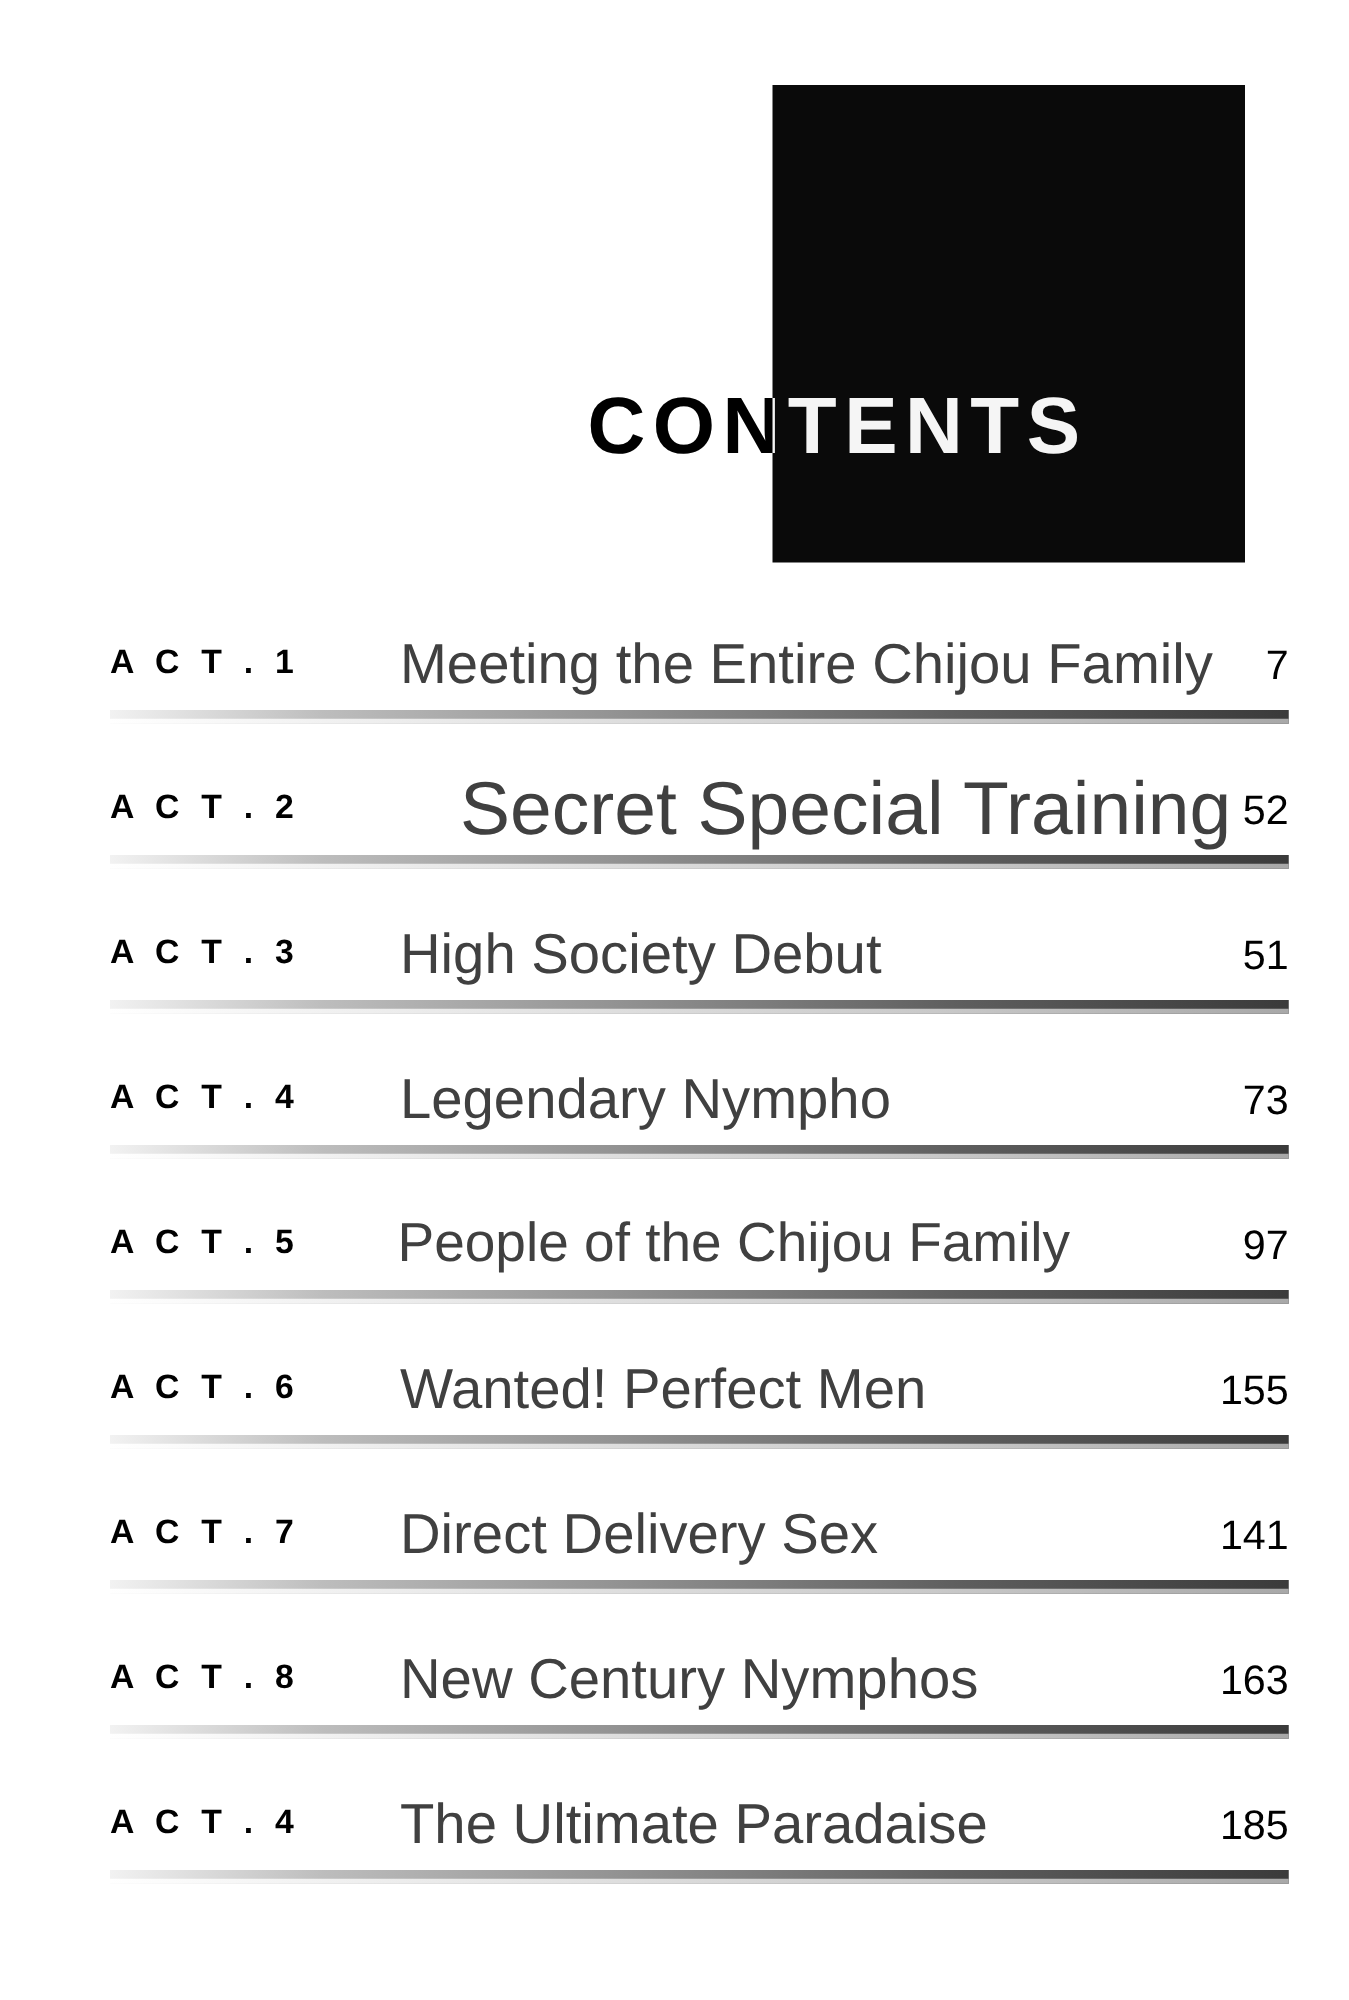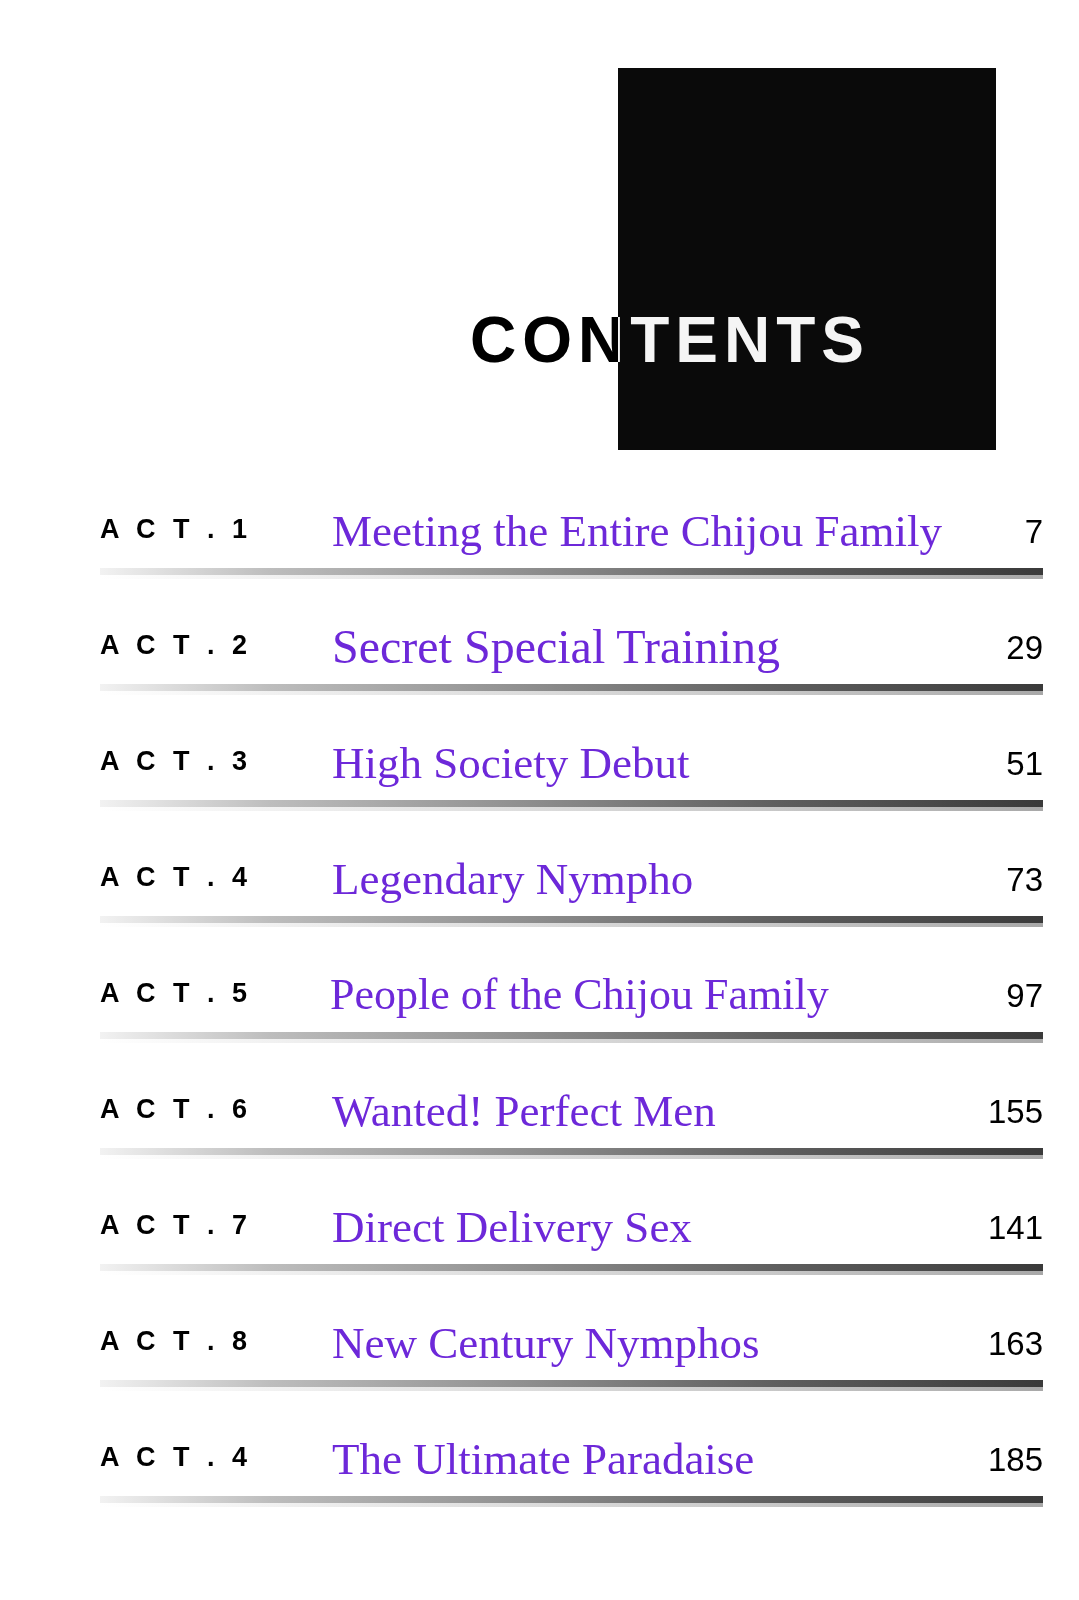--- a/index.html
+++ b/index.html
@@ -37,21 +37,21 @@
     letter-spacing: 6px;
     line-height: 80px;
     color: #ffffff;
     mix-blend-mode: difference;
     white-space: nowrap;
   }
 
   
   .toc {
     position: absolute;
-    left: 12px;
+    left: 0;
     top: 492px;
     width: 1053px;
   }
   .toc-row {
     position: relative;
     height: 116px;
   }
   .act-label {
     position: absolute;
     left: 88px;
@@ -61,24 +61,24 @@
     font-weight: bold;
     font-size: 27px;
     letter-spacing: 5px;
     color: #000000;
     white-space: nowrap;
   }
   .act-title {
     position: absolute;
     left: 320px;
     top: 4px;
-    font-family: Liberation Serif, serif;
+    font-family: Liberation Sans, sans-serif;
     font-size: 45px;
     line-height: 70px;
-    color: #6d28d9;
+    color: #404040;
     white-space: nowrap;
   }
   .act-page {
     position: absolute;
     right: 22px;
     top: 14px;
     width: 120px;
     text-align: right;
     font-family: "Liberation Sans", sans-serif;
     font-size: 33px;
@@ -98,42 +98,42 @@
     content: "";
     position: absolute;
     left: 0;
     right: 0;
     top: 7px;
     height: 4px;
     background: linear-gradient(to right, #ffffff 0%, #e8e8e8 30%, #c9c9c9 70%, #a8a8a8 100%);
   }
 
   
-  .toc-row:nth-child(2) .act-title { font-size: 48px; }
+  .toc-row:nth-child(2) .act-title { font-size: 60px; margin-left: 48px; }
   .toc-row:nth-child(5) .act-title { font-size: 44px; left: 318px; }
 </style>
 </head>
 <body>
 
 <div class="header-block"></div>
 <div class="contents-title">CONTENTS</div>
 
 <div class="toc">
 
   <div class="toc-row">
     <div class="act-label">A C T . 1</div>
     <div class="act-title">Meeting the Entire Chijou Family</div>
     <div class="act-page">7</div>
     <div class="rule"></div>
   </div>
 
   <div class="toc-row">
     <div class="act-label">A C T . 2</div>
     <div class="act-title">Secret Special Training</div>
-    <div class="act-page">29</div>
+    <div class="act-page">52</div>
     <div class="rule"></div>
   </div>
 
   <div class="toc-row">
     <div class="act-label">A C T . 3</div>
     <div class="act-title">High Society Debut</div>
     <div class="act-page">51</div>
     <div class="rule"></div>
   </div>
 

